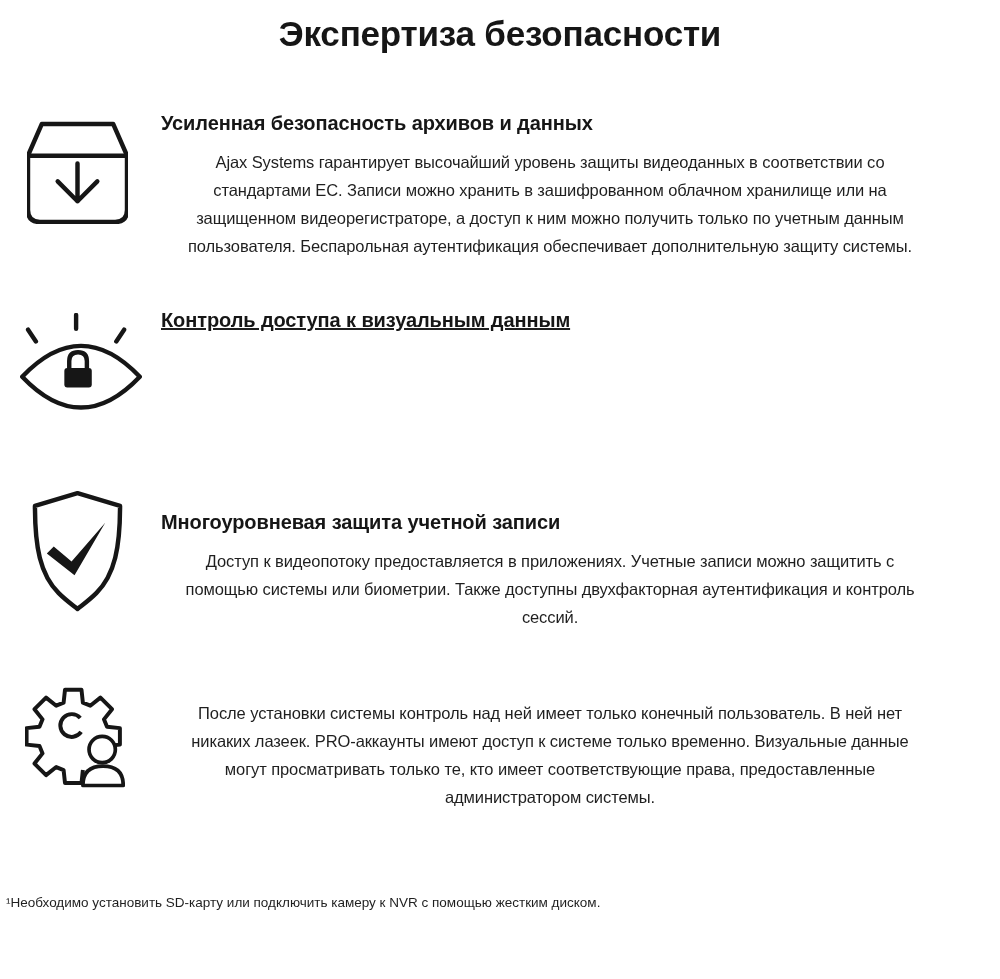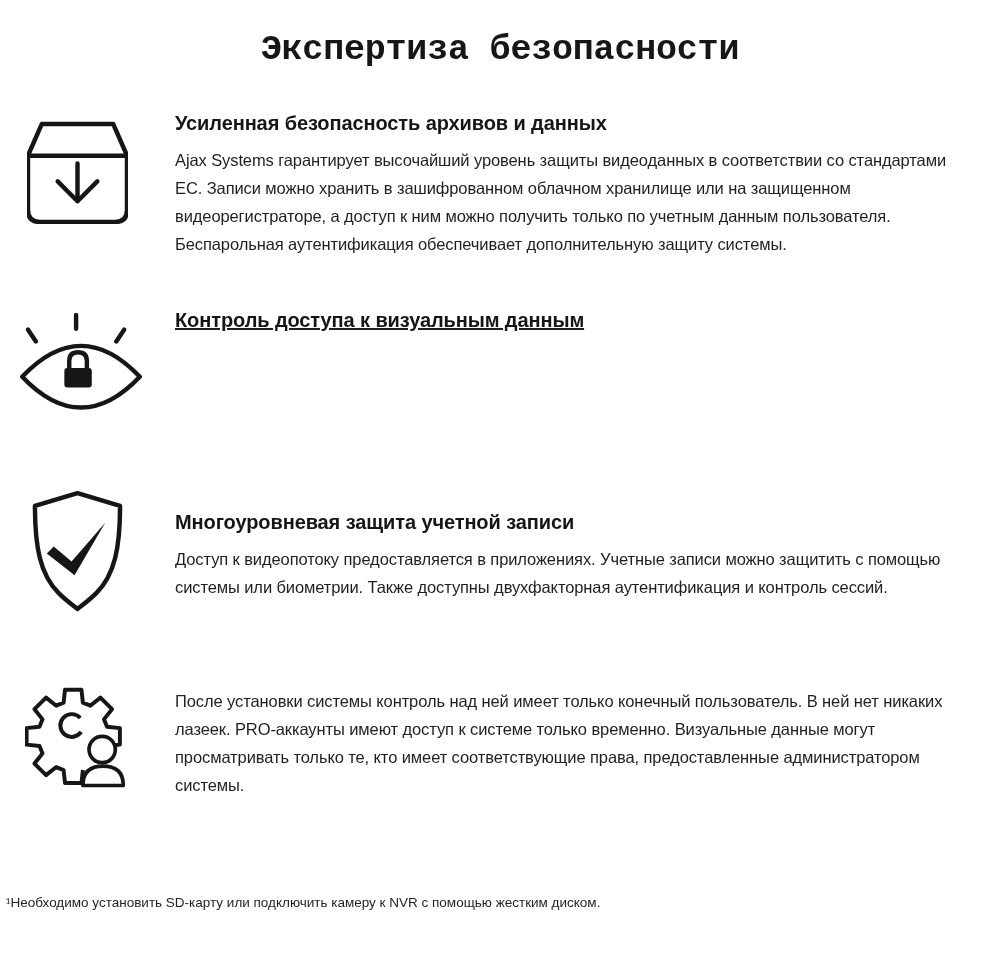--- a/index.html
+++ b/index.html
@@ -7,61 +7,61 @@
   body { font-family: "Liberation Sans", sans-serif; color: #1f1f1f; }
   .page {
     position: relative;
     width: 1000px;
     height: 979px;
     background: #ffffff;
     overflow: hidden;
   }
   .page-title {
     position: absolute;
-    top: 28px;
+    top: 12px;
     left: 0;
     width: 100%;
     text-align: center;
     font-size: 35px;
     line-height: 44px;
     font-weight: 700;
     color: #161616;
     letter-spacing: -0.2px;
     margin: 0;
-    font-family: Liberation Mono, monospace;
   }
   .icn { position: absolute; }
   .icn svg { display: block; }
   .icn1 { left: 27px;  top: 119px; }
   .icn2 { left: 20px;  top: 313px; }
   .icn3 { left: 30px;  top: 489px; }
   .icn4 { left: 25px;  top: 682px; }
   .sec {
     position: absolute;
-    left: 175px;
+    left: 161px;
     width: 778px;
   }
   .sec1 { top: 110px; }
   .sec2 { top: 307px; text-decoration: underline; }
   .sec3 { top: 509px; }
   .sec4 { top: 687px; }
   .sec h3 {
     margin: 0 0 10px 0;
     font-size: 20px;
     line-height: 26px;
     font-weight: 700;
     color: #161616;
     letter-spacing: -0.1px;
   }
   .sec p {
-    margin: 0;
+    margin: 12px;
     font-size: 16.5px;
     line-height: 28px;
     color: #1f1f1f;
     letter-spacing: -0.1px;
+    text-align: center;
   }
   .footnote {
     position: absolute;
     left: 6px;
     top: 894px;
     font-size: 13.5px;
     line-height: 18px;
     color: #1f1f1f;
     text-align: center;
   }

